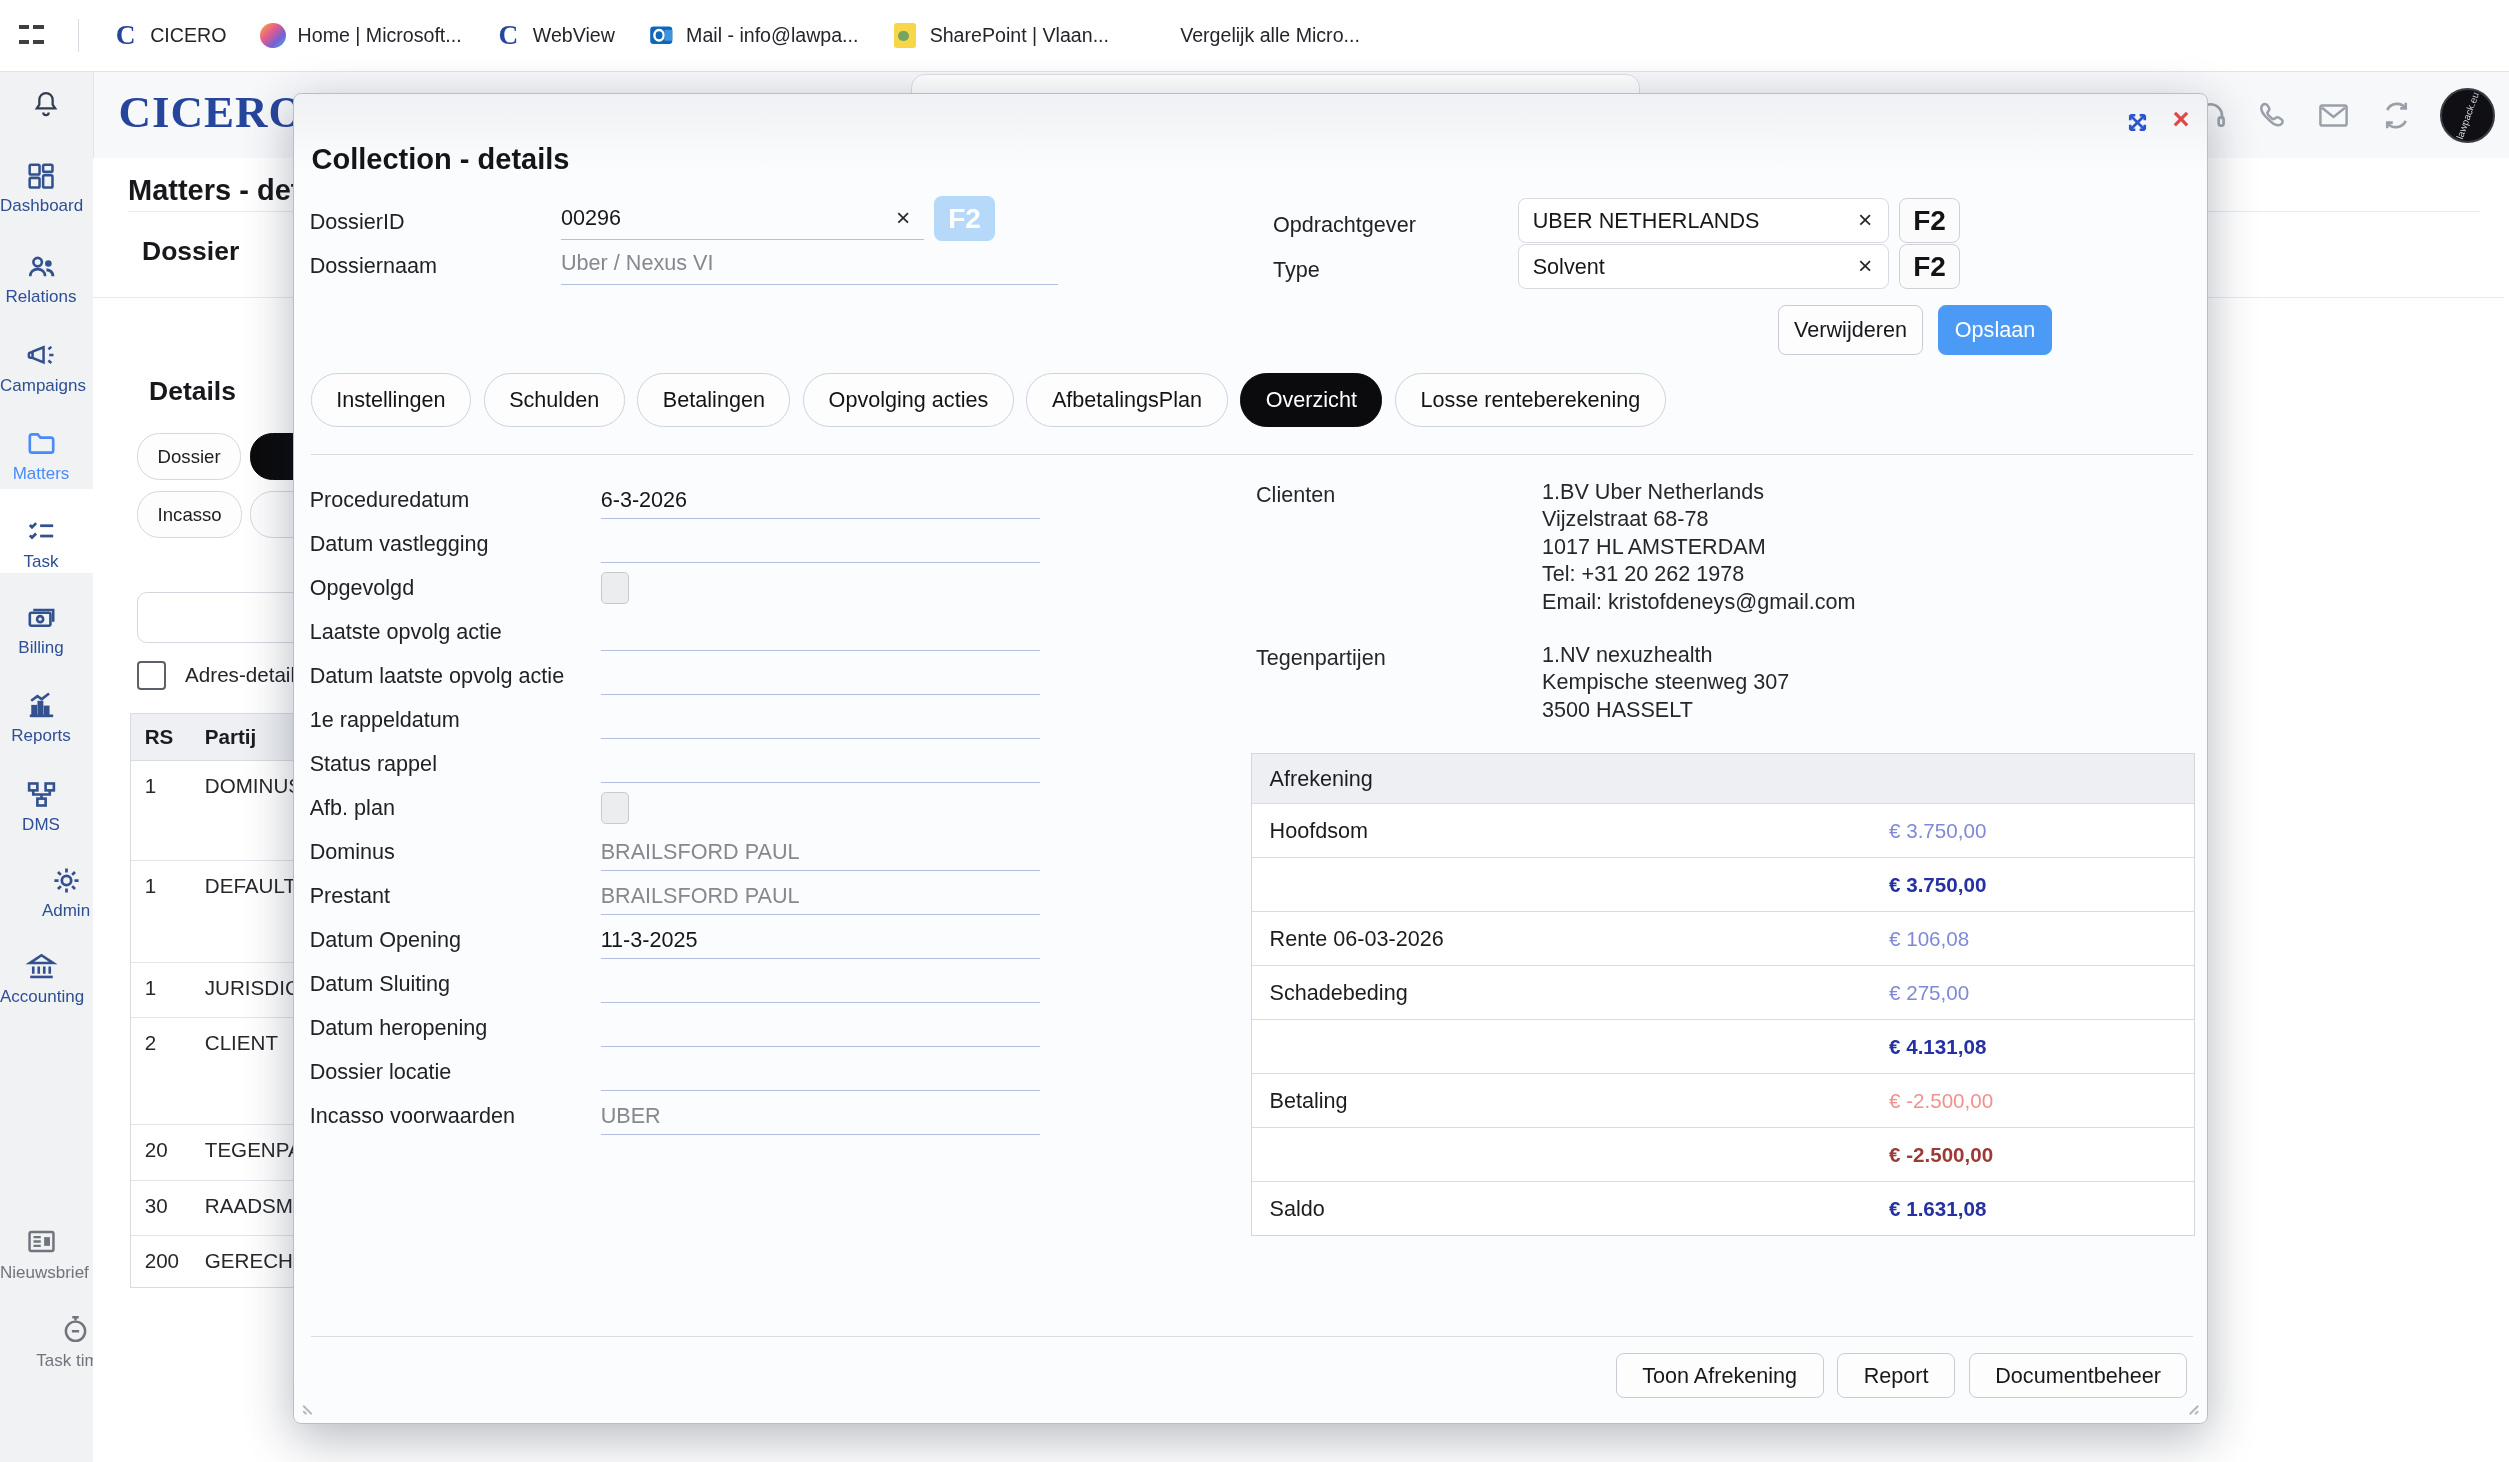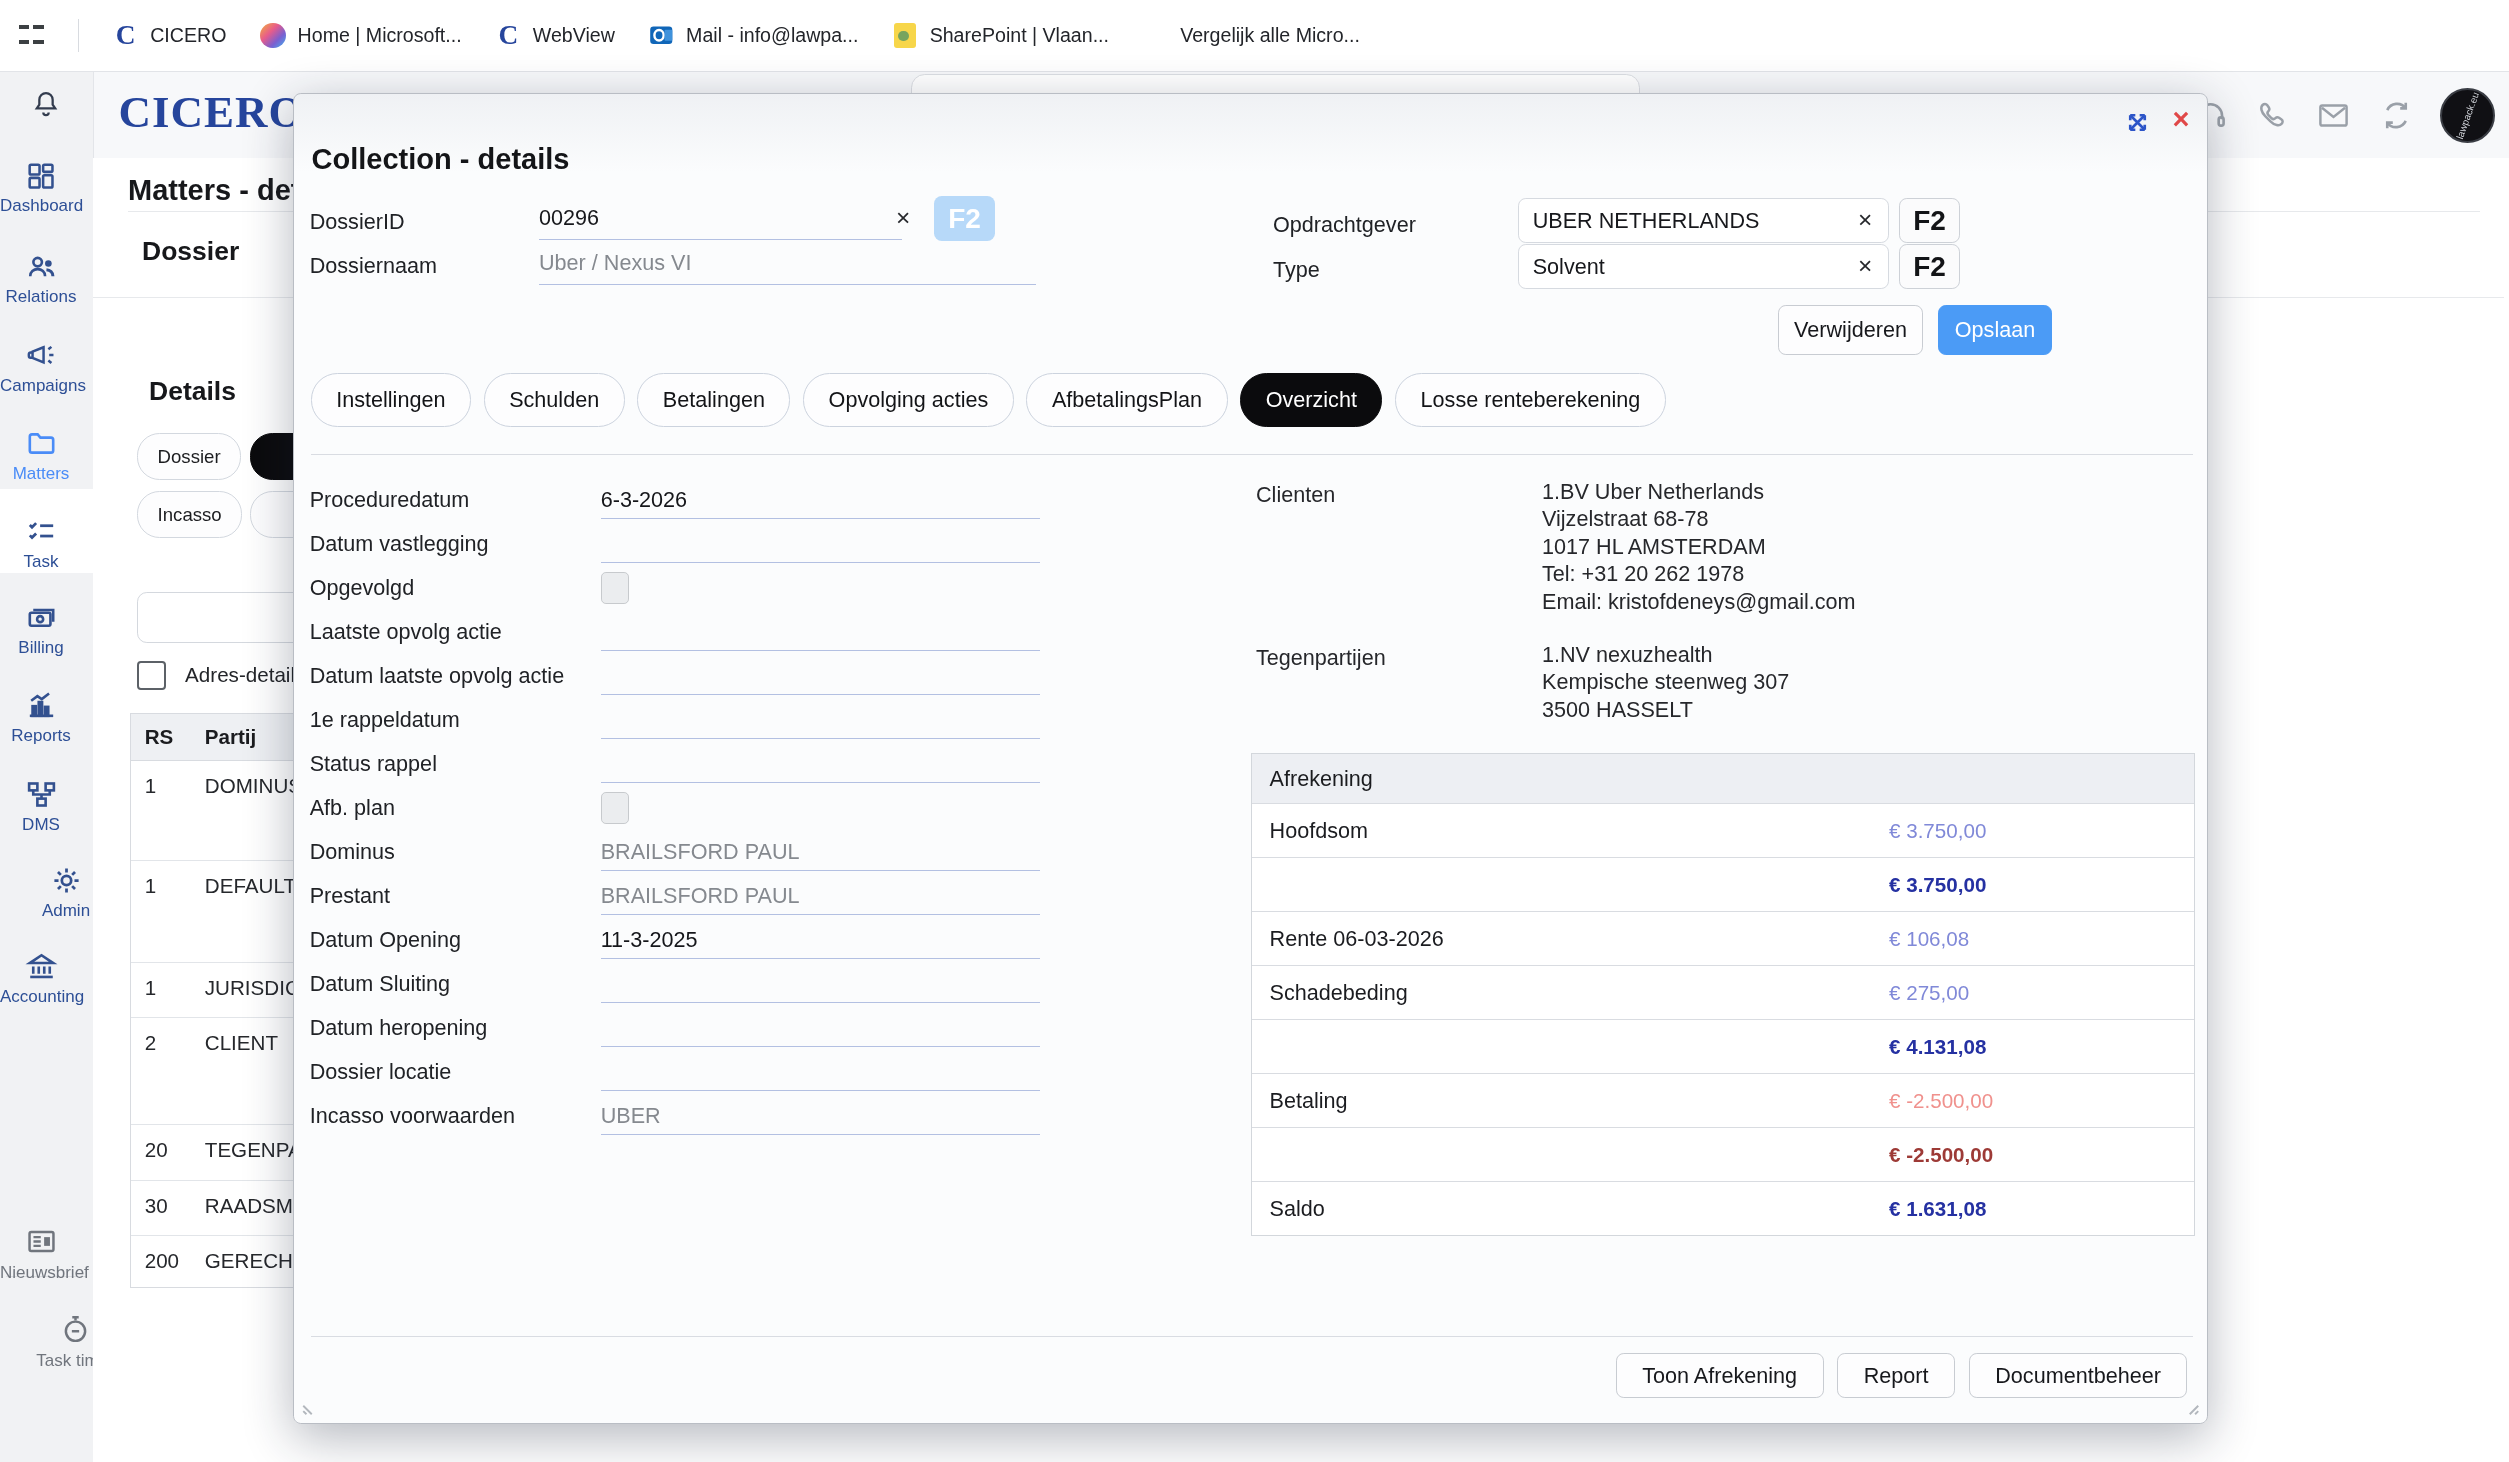--- a/index.html
+++ b/index.html
@@ -66,21 +66,21 @@
   .ptable .prow{display:flex;border-bottom:1px solid #e2e5e9;font-size:20.6px;color:#26282c;cursor:pointer;}
   .ptable .c-rs{width:64px;padding:12.7px 0 0 13.7px;box-sizing:border-box;}
   .ptable .c-pa{flex:1;padding:12.7px 0 0 9.8px;}
 
   
   .modal{position:absolute;left:293px;top:93px;width:1915px;height:1331px;
          background:linear-gradient(180deg,#eff1f4 0px,#fbfcfd 78px,#fbfcfd 100%);
          border:1px solid #b9bdc4;border-radius:7.8px;box-shadow:0 13.7px 49px rgba(25,35,55,.32);z-index:10;box-sizing:border-box;}
   .m-title{position:absolute;left:17.6px;top:49px;font-size:29px;font-weight:bold;color:#141518;}
   .m-label{position:absolute;font-size:21.6px;color:#202226;}
-  .uline{position:absolute;border-bottom:1px solid #b3c0e2;display:flex;align-items:center;font-size:21.6px;color:#17181c;}
+  .uline{position:absolute;border-bottom:1px solid #b3c0e2;display:flex;align-items:center;font-size:21.6px;color:#17181c;margin-left:22px;}
   .uline.muted{color:#85898f;}
   .clear-x{font-size:24.5px;color:#26282c;cursor:pointer;line-height:1;background:none;border:none;font-family:inherit;}
   .f2{position:absolute;width:61px;height:45px;border-radius:7.8px;font-size:28px;font-weight:bold;display:flex;
       align-items:center;justify-content:center;cursor:pointer;box-sizing:border-box;}
   .f2.blue{background:#b7d9f9;color:#fff;border:none;}
   .f2.white{background:#fbfbfc;color:#131417;border:1px solid #cdd1d7;}
   .boxinput{position:absolute;width:371px;height:45px;border:1px solid #d6dae0;border-radius:7.8px;background:#fff;
             display:flex;align-items:center;font-size:21.6px;color:#17181c;padding:0 43px 0 13.7px;box-sizing:border-box;}
   .boxinput .clear-x{position:absolute;right:9.8px;}
   .btn{display:flex;align-items:center;justify-content:center;border-radius:7.8px;font-size:21.6px;cursor:pointer;box-sizing:border-box;font-family:inherit;}

